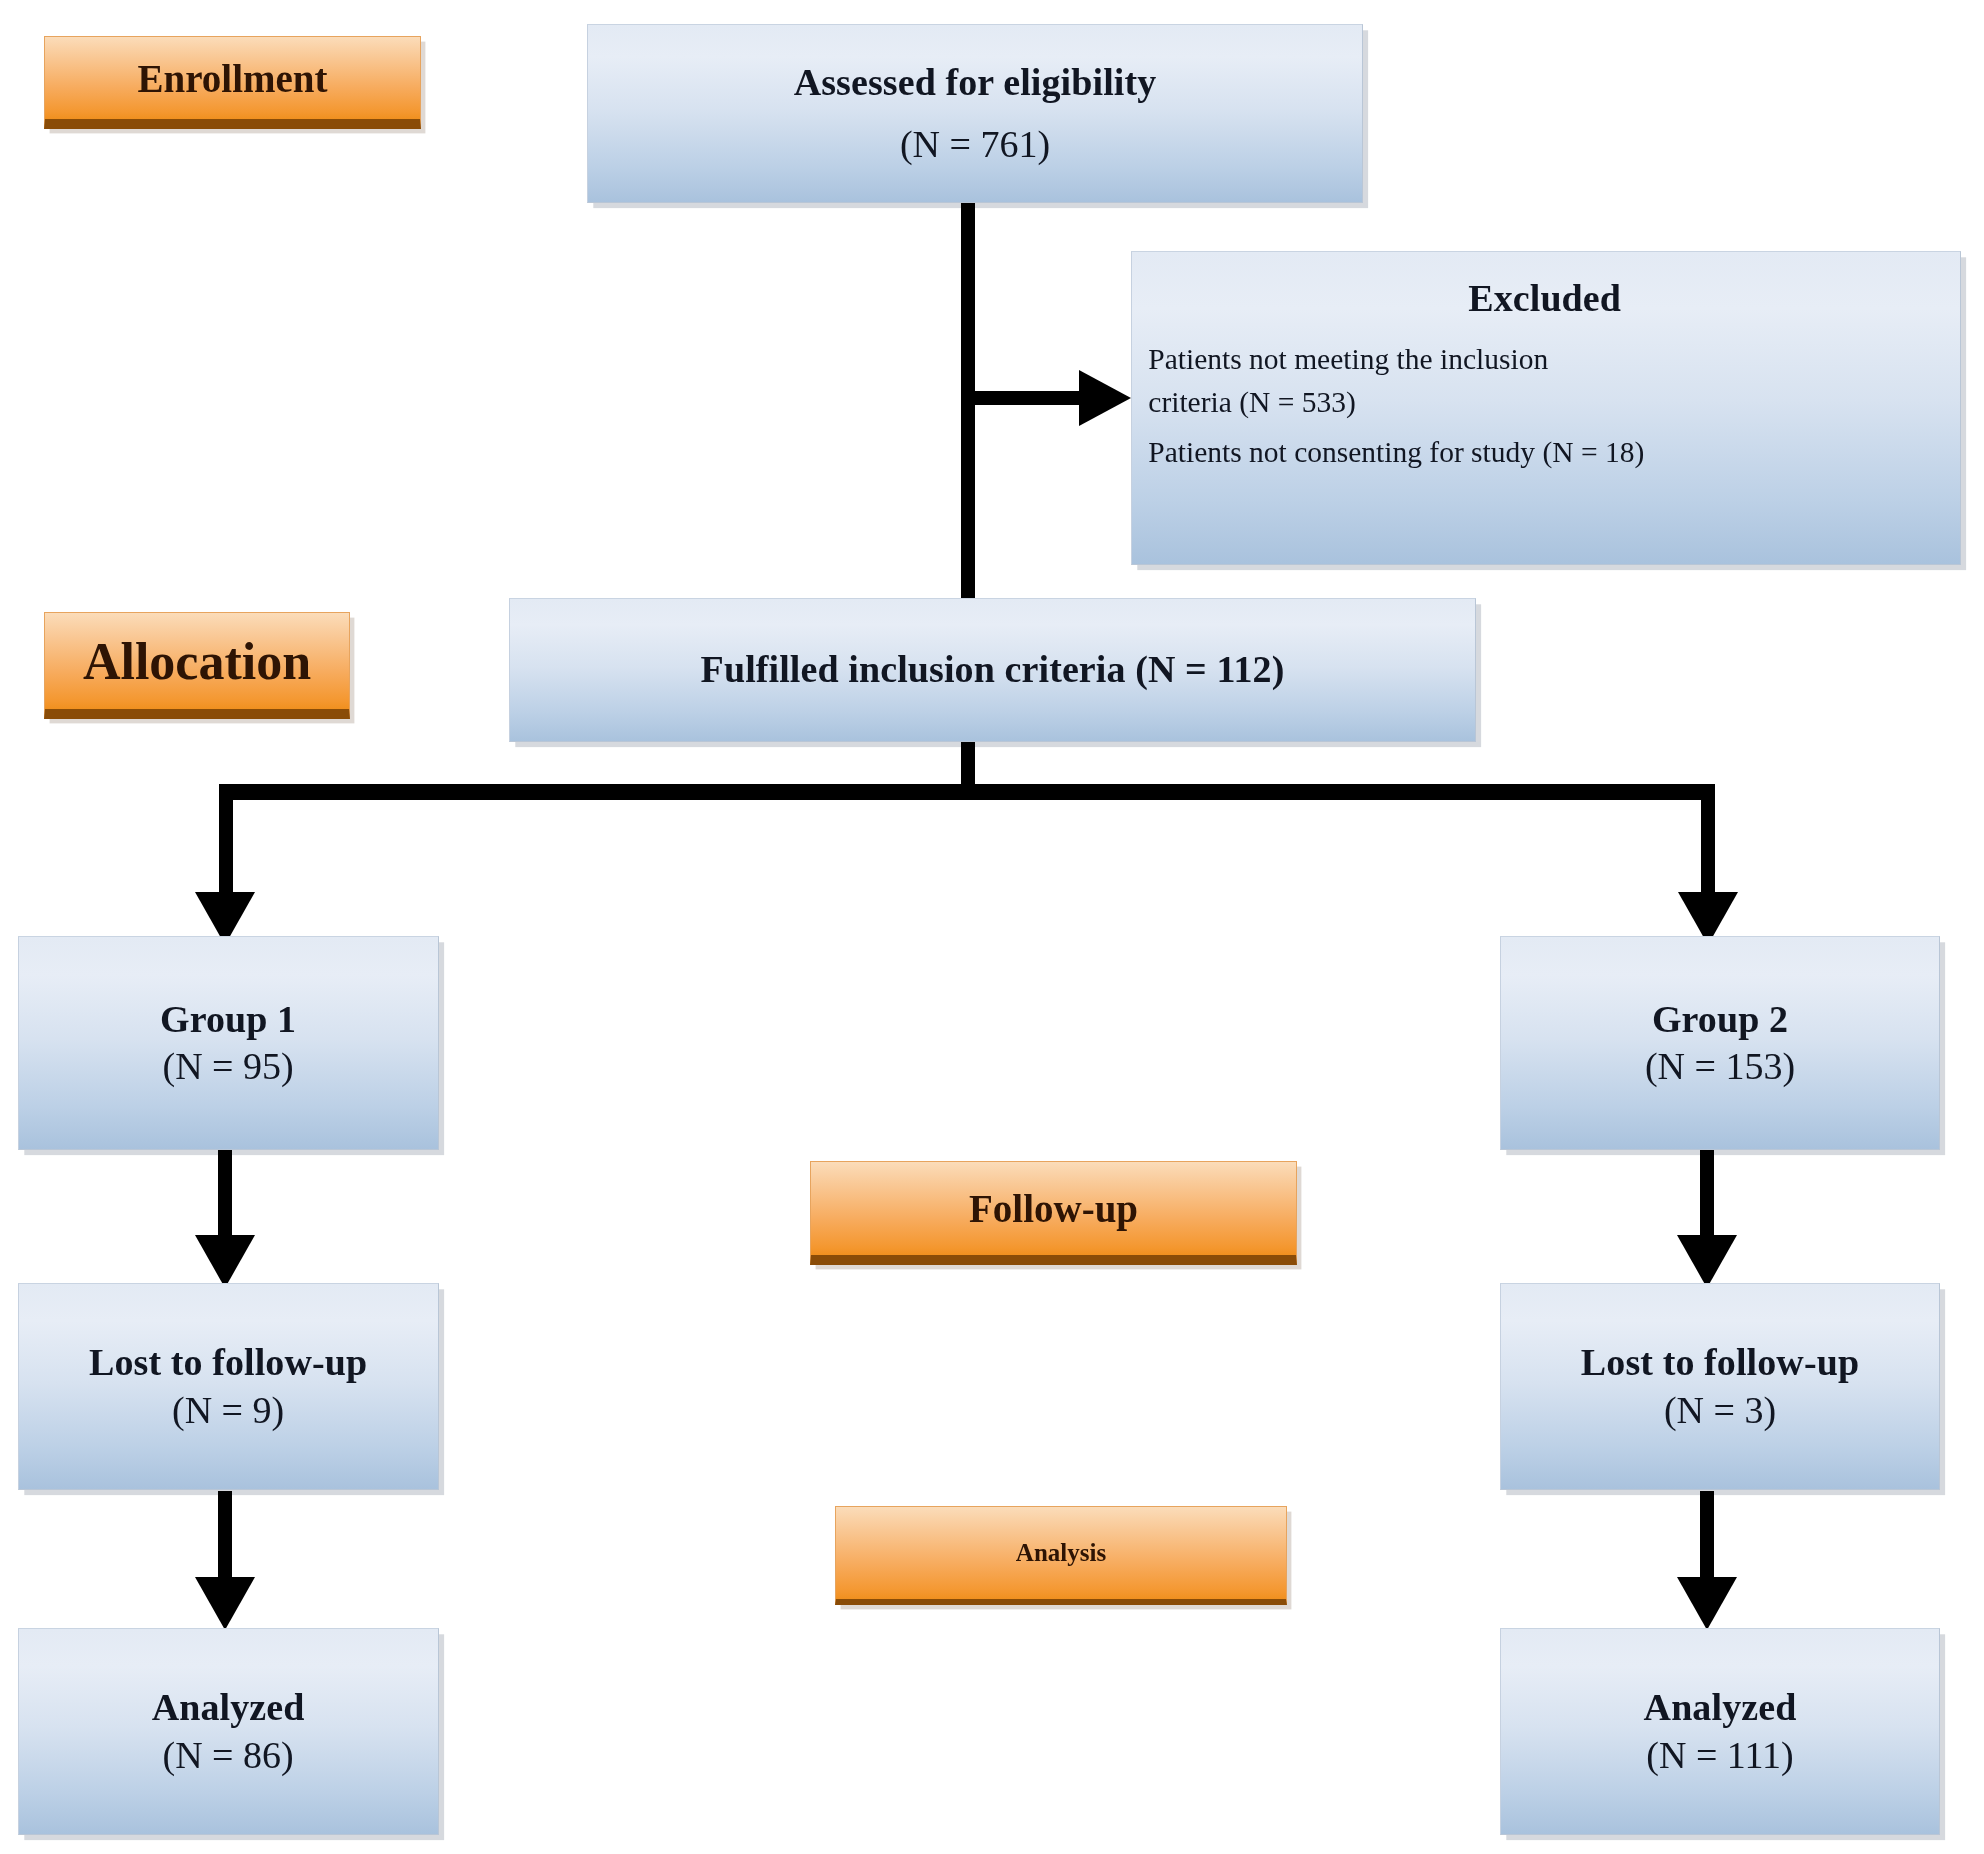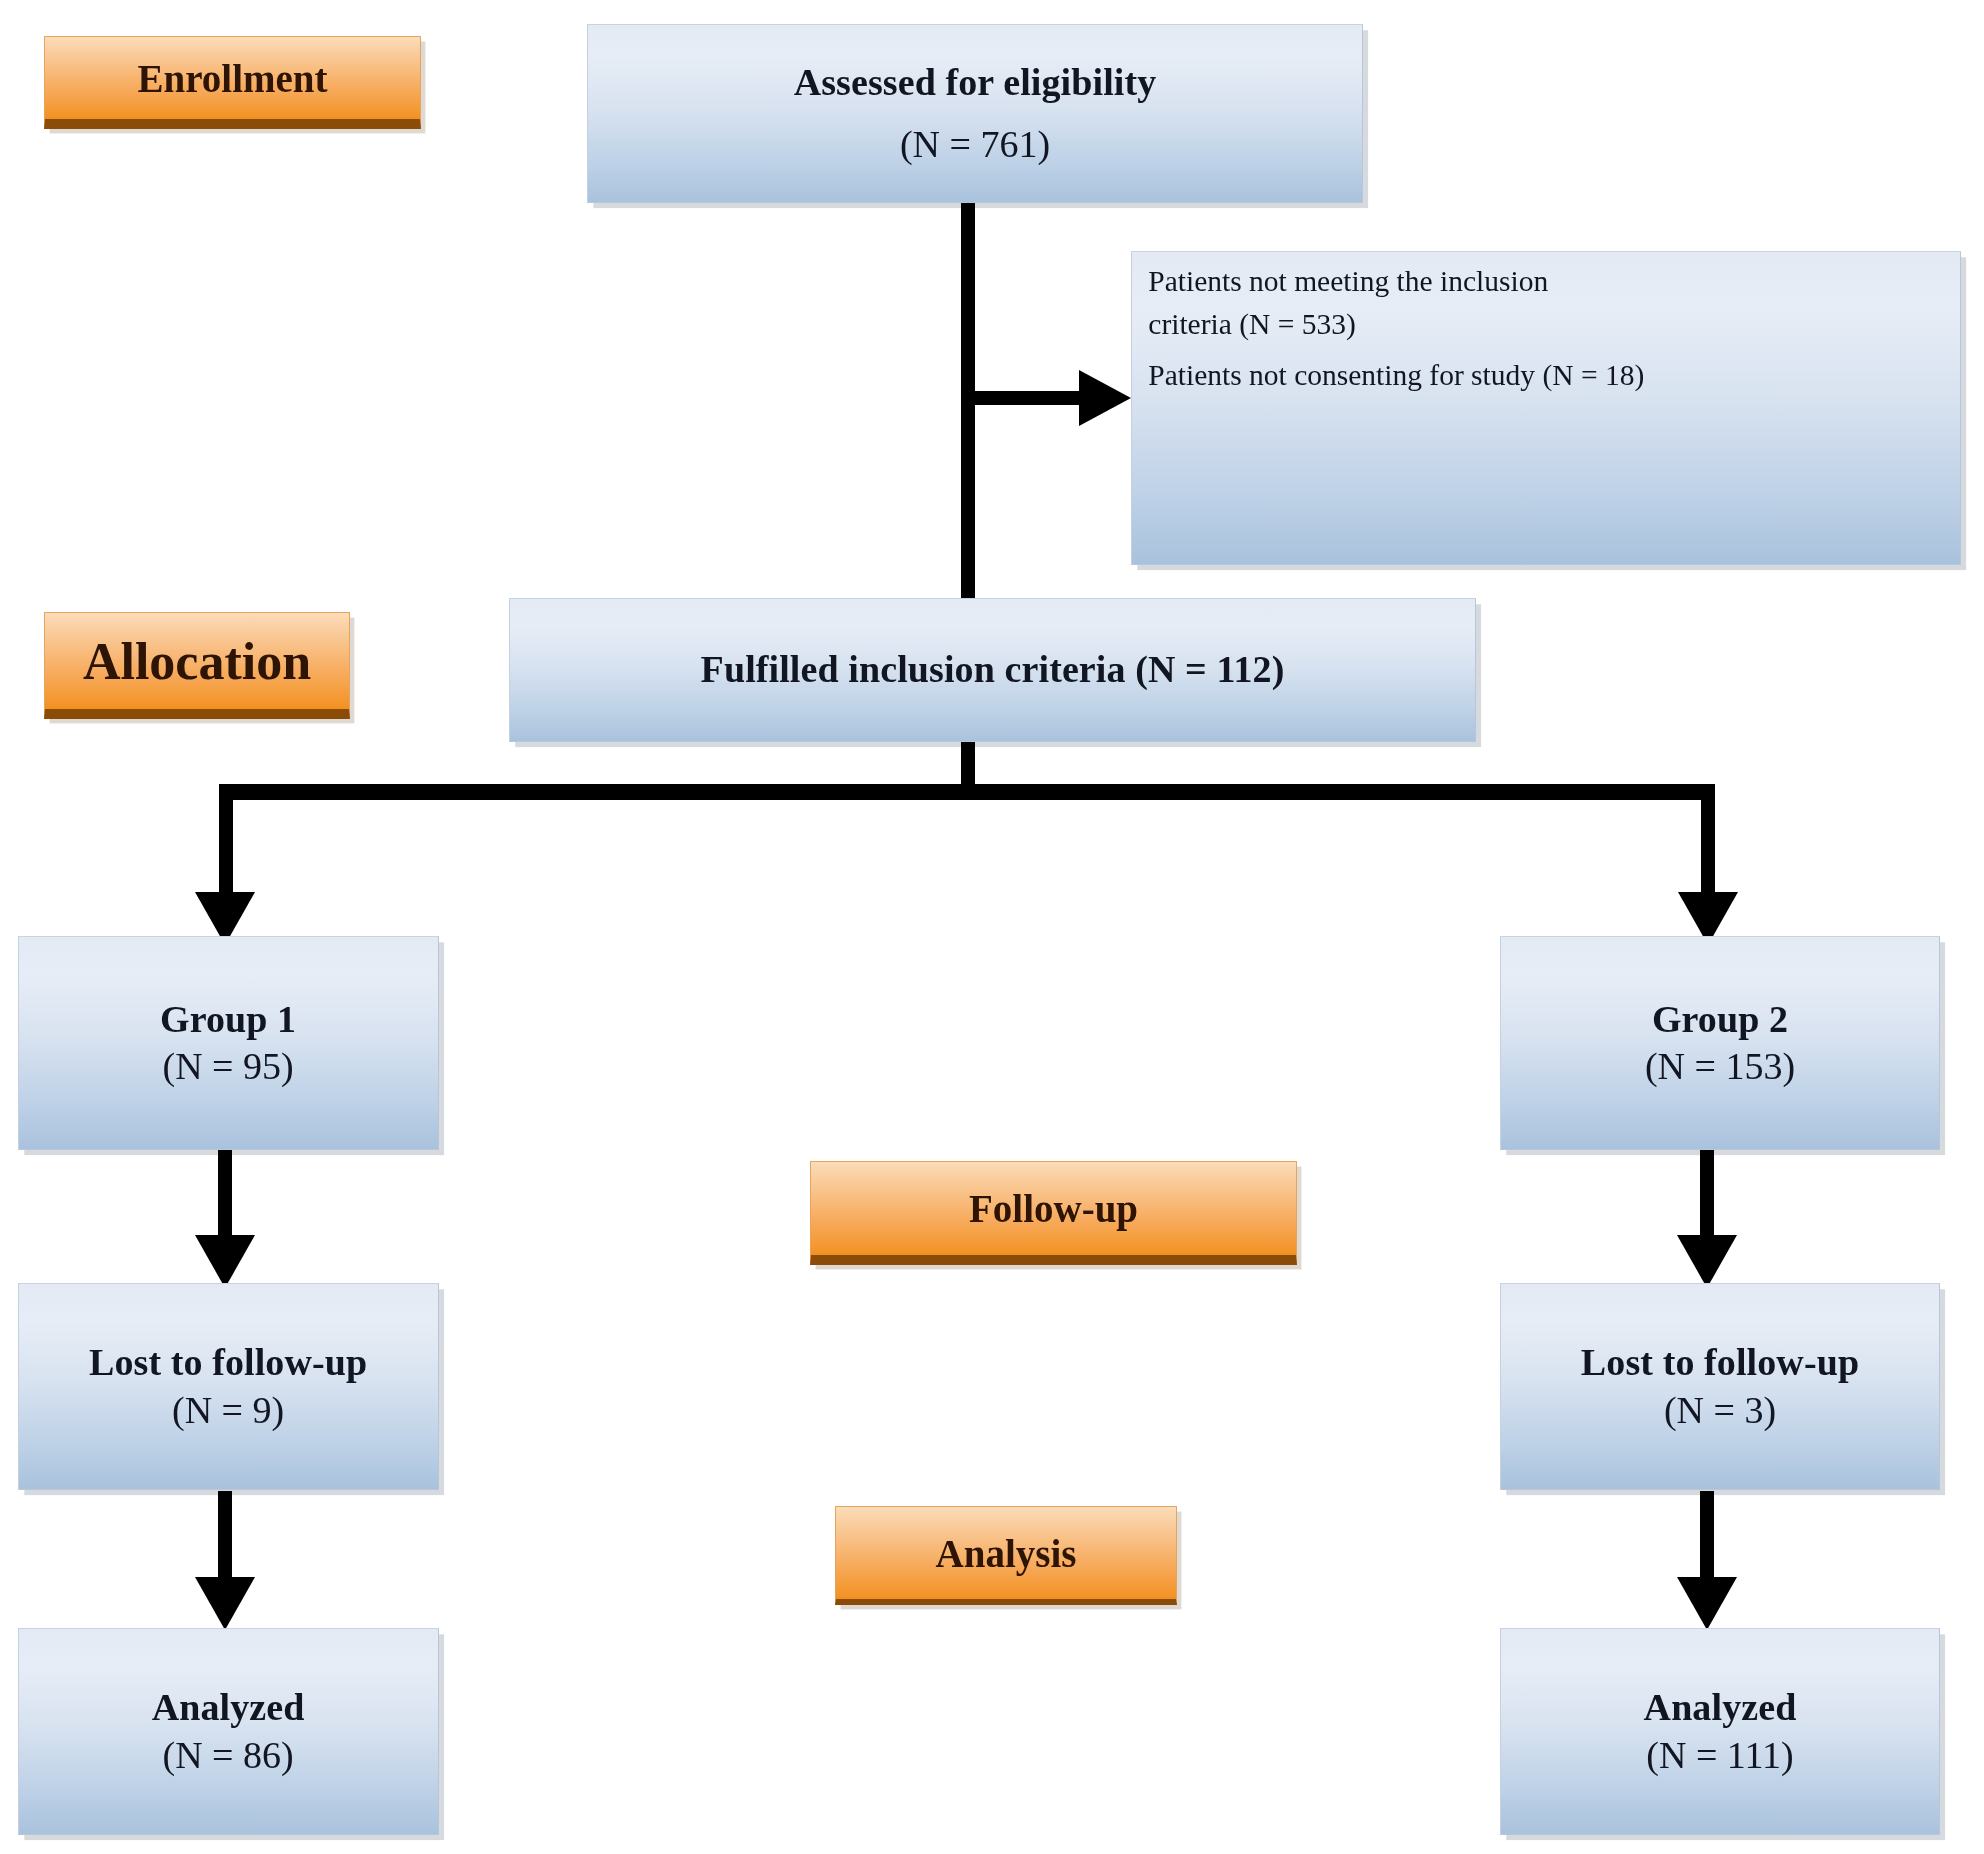--- a/index.html
+++ b/index.html
@@ -91,20 +91,21 @@
     <div class="sub">(N = 761)</div>
   </div>
 
   <div class="vline" style="left:961px; top:203px; width:14px; height:396px;"></div>
 
   <div class="hline" style="left:961px; top:391px; width:119px; height:14px;"></div>
   <div class="arrowright" style="left:1079px; top:370px;"></div>
 
   <div class="bluebox" style="left:1131px; top:251px; width:830px; height:314px; font-size:29.5px;
               justify-content:flex-start; align-items:stretch; padding:11.3px 19px 11.3px 16.3px;">
+    <div class="ttl" style="font-size:38px; text-align:center; margin:11.3px 0 19px 0;">Excluded</div>
     <div style="text-align:left; margin-bottom:6.3px;">Patients not meeting the inclusion</div>
     <div style="text-align:left; margin-bottom:14px;">criteria (N = 533)</div>
     <div style="text-align:left;">Patients not consenting for study (N = 18)</div>
   </div>
 
   <div class="orangebox" style="left:44px; top:612px; width:306px; height:107px; font-size:52px;">
     <span>Allocation</span>
   </div>
 
   <div class="bluebox" style="left:509px; top:598px; width:967px; height:144px; font-size:38px;">
@@ -143,21 +144,21 @@
   <div class="bluebox" style="left:17.6px; top:1283px; width:421px; height:207px; font-size:38px;">
     <div class="ttl">Lost to follow-up</div>
     <div class="sub">(N = 9)</div>
   </div>
 
   <div class="bluebox" style="left:1500px; top:1283px; width:440px; height:207px; font-size:38px;">
     <div class="ttl">Lost to follow-up</div>
     <div class="sub">(N = 3)</div>
   </div>
 
-  <div class="orangebox thinbar" style="left:835px; top:1506px; width:342px; height:99px; font-size:39px;">
+  <div class="orangebox thinbar" style="left:835px; top:1506px; width:452px; height:99px; font-size:25px;">
     <span>Analysis</span>
   </div>
 
   <div class="vline" style="left:218px; top:1491px; width:14px; height:95px;"></div>
   <div class="arrowdown" style="left:195px; top:1577px;"></div>
 
   <div class="vline" style="left:1700px; top:1491px; width:14px; height:95px;"></div>
   <div class="arrowdown" style="left:1677px; top:1577px;"></div>
 
   <div class="bluebox" style="left:17.6px; top:1628px; width:421px; height:207px; font-size:38px;">

